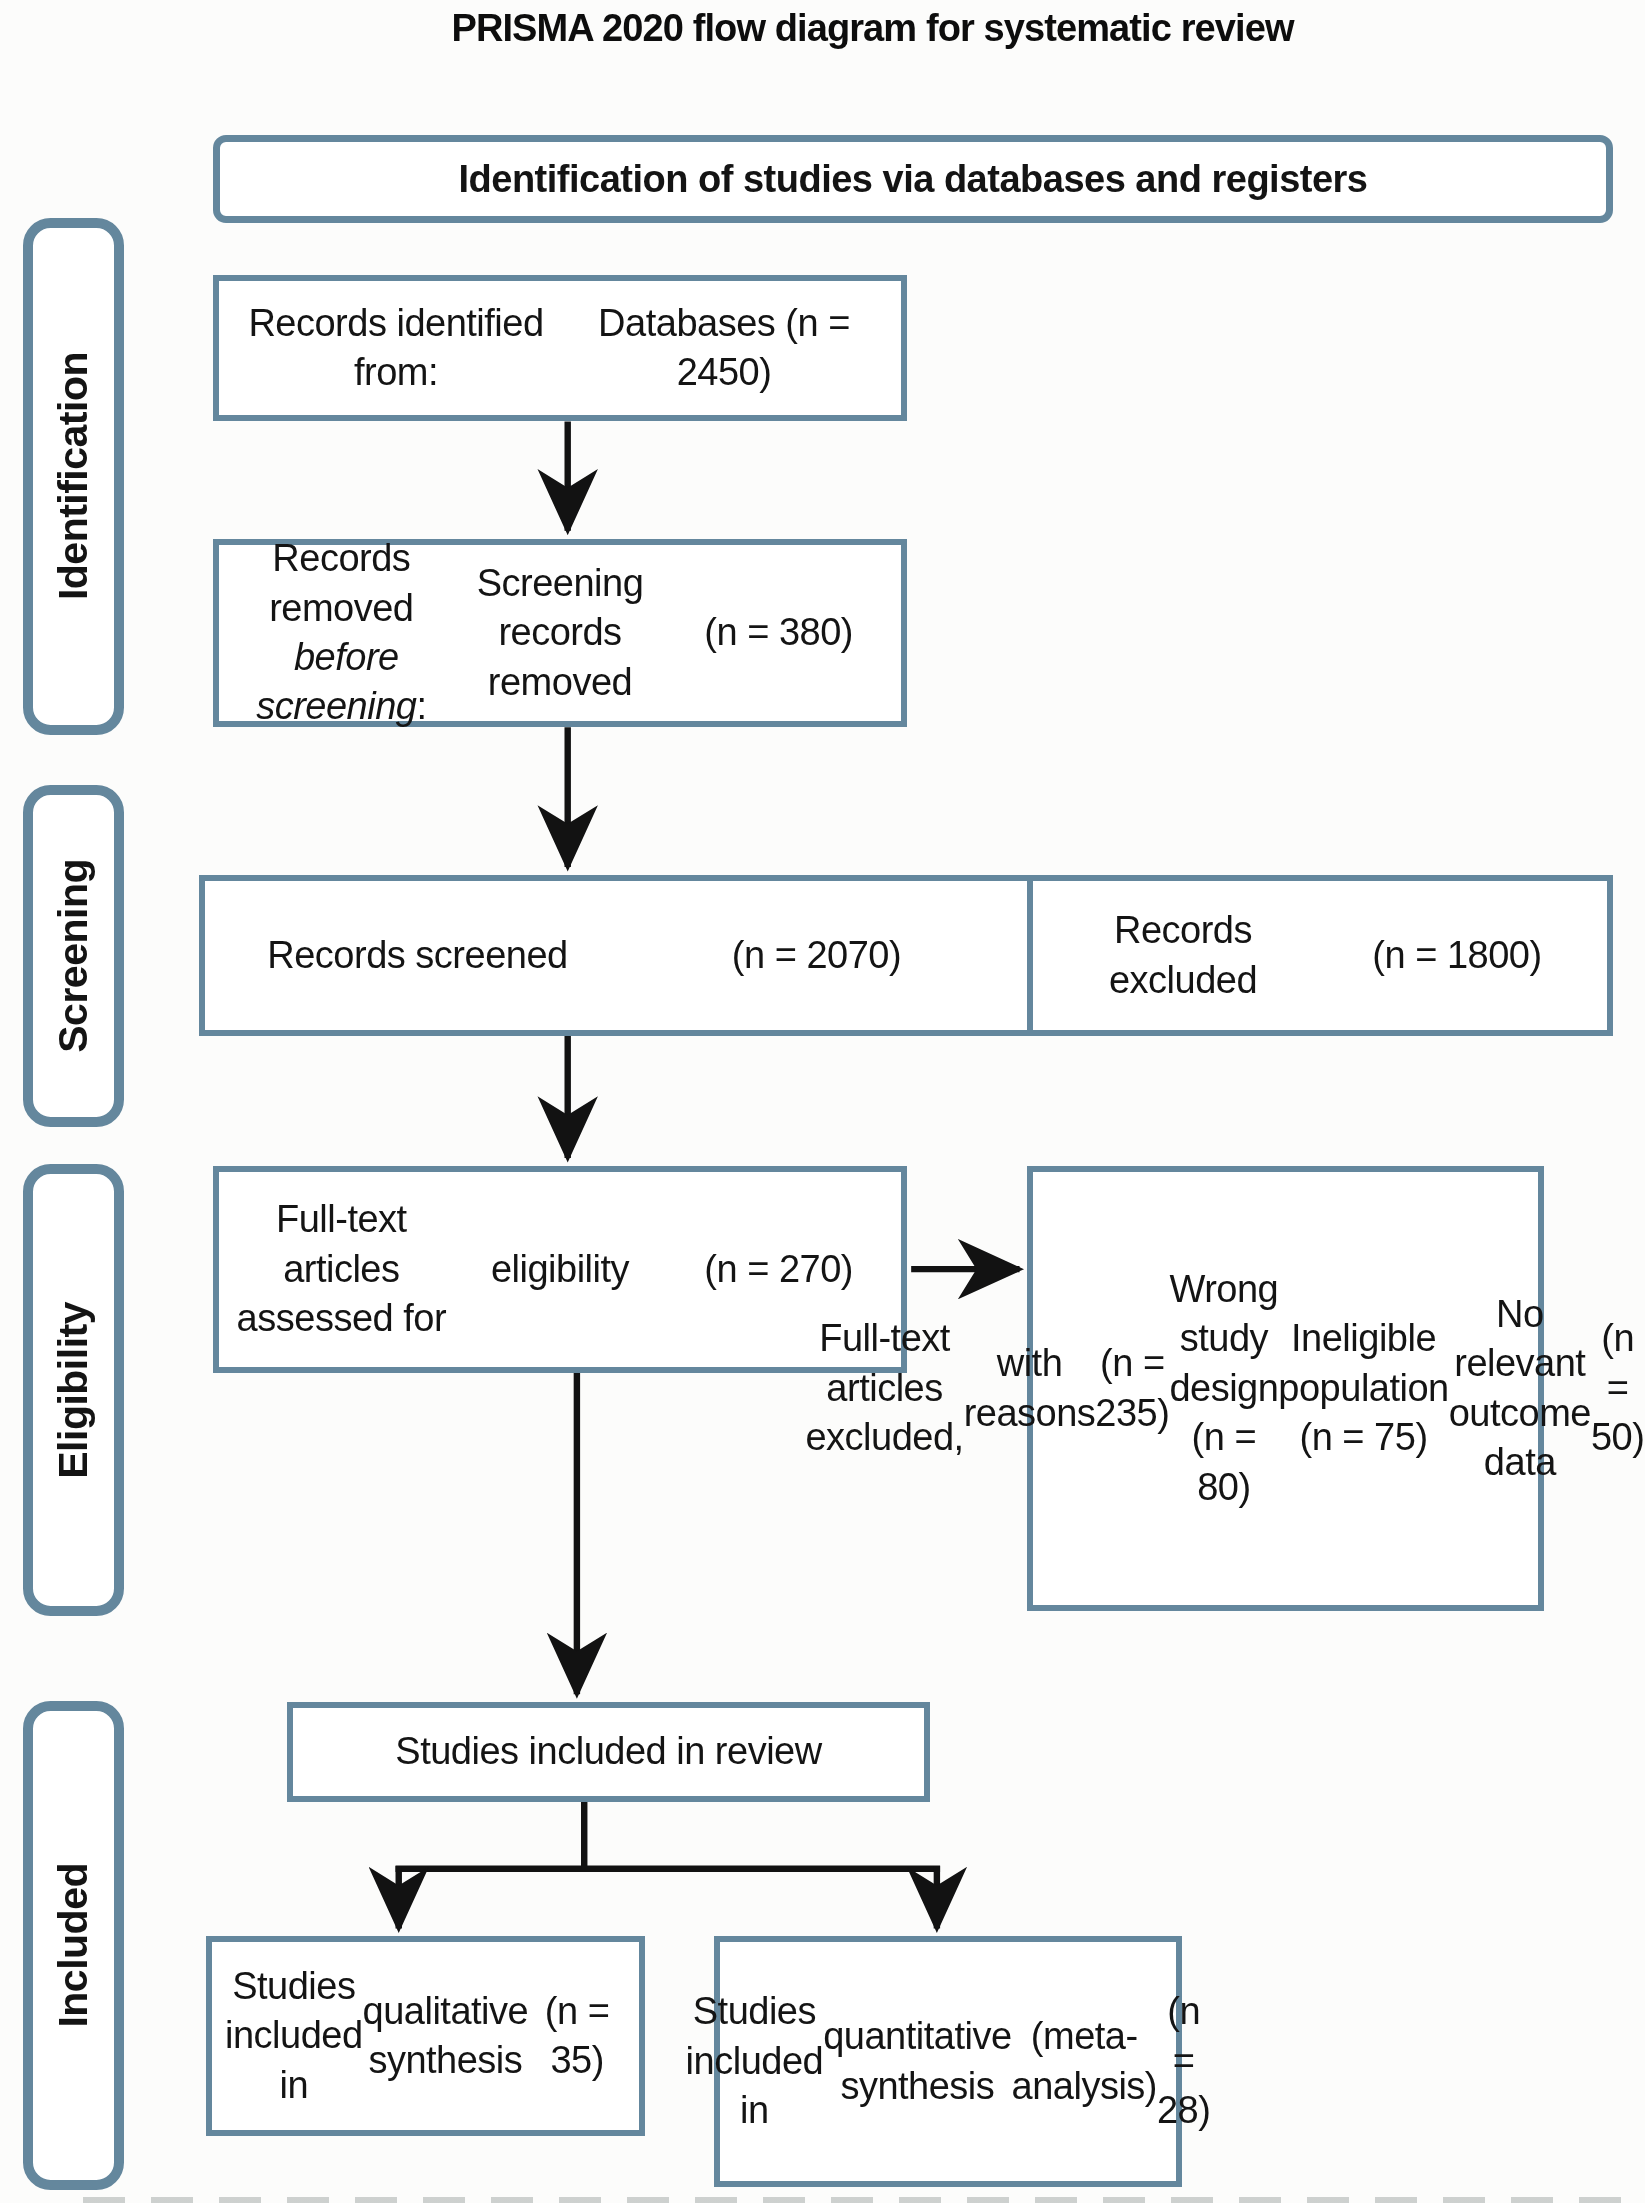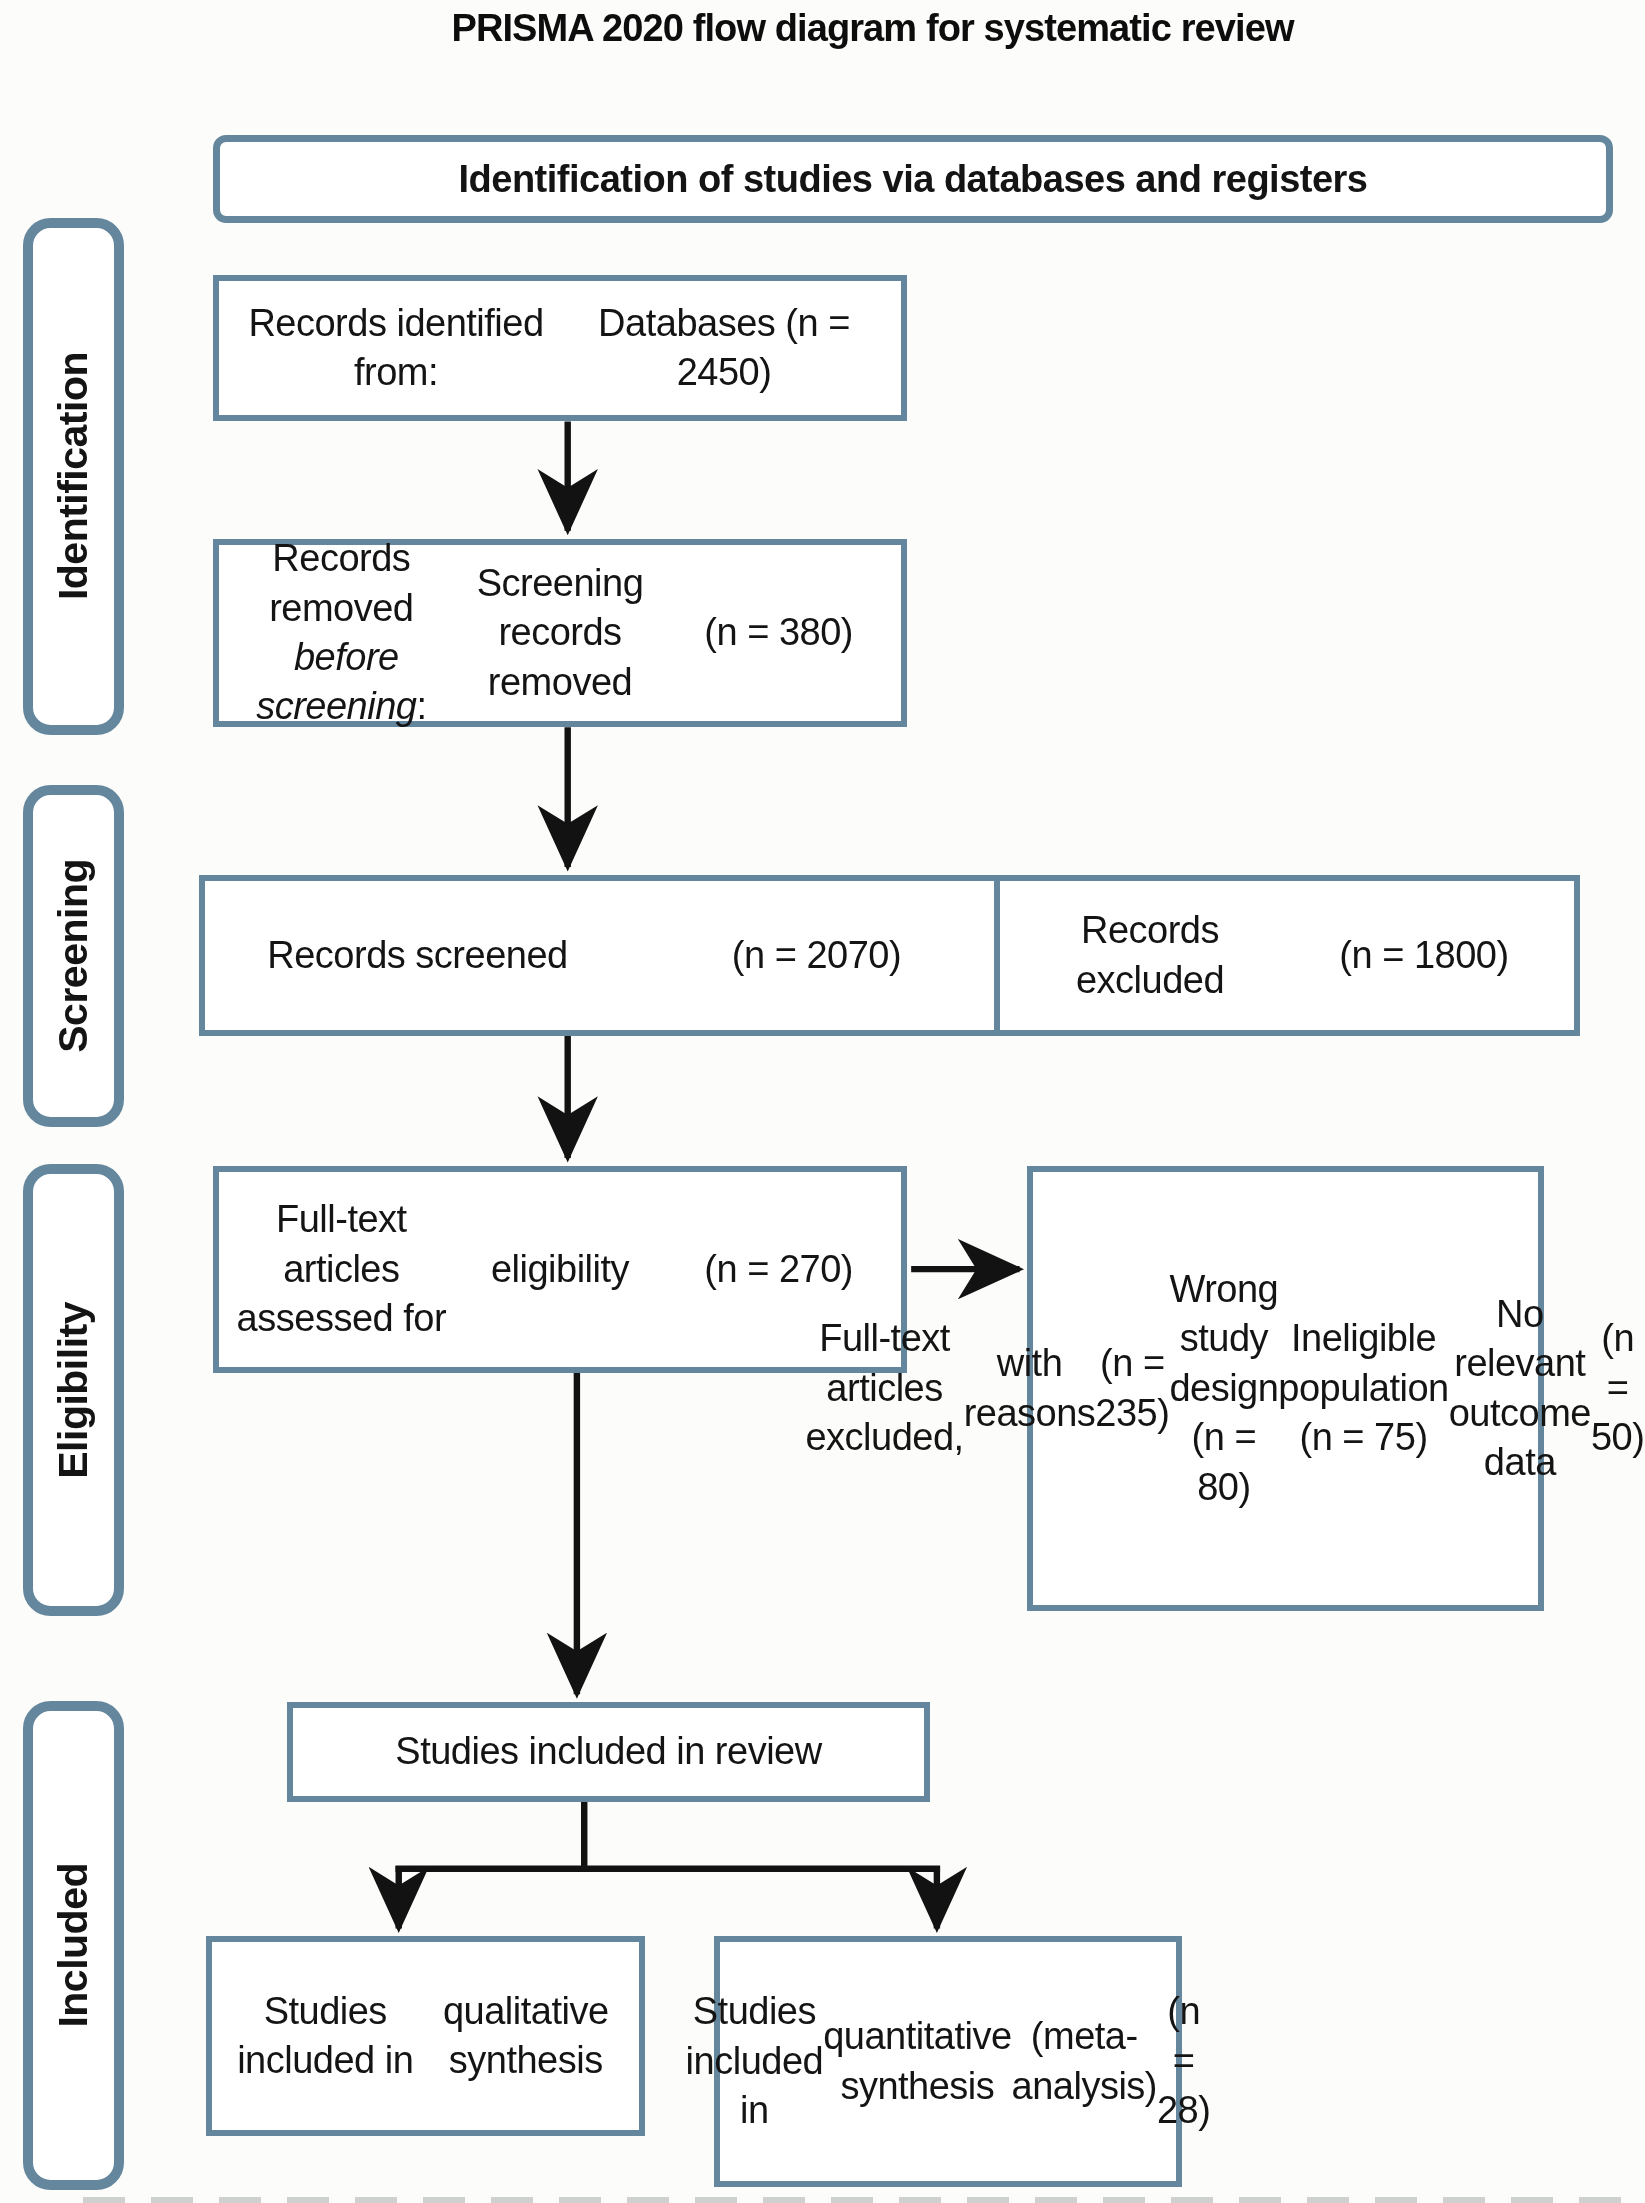--- a/index.html
+++ b/index.html
@@ -126,21 +126,21 @@
     <div class="ln"><span>Records removed </span><i>before screening</i><span>:</span></div>
     <div class="ln">Screening records removed</div>
     <div class="ln">(n = 380)</div>
   </div>
 
   <div class="fbox" style="left:199px;top:875px;width:836px;height:161px;">
     <div class="ln">Records screened</div>
     <div class="ln">(n = 2070)</div>
   </div>
 
-  <div class="fbox" style="left:994px;top:875px;width:586px;height:161px;">
+  <div class="fbox" style="left:1027px;top:875px;width:586px;height:161px;">
     <div class="ln">Records excluded</div>
     <div class="ln">(n = 1800)</div>
   </div>
 
   <div class="fbox" style="left:213px;top:1166px;width:694px;height:207px;">
     <div class="ln">Full-text articles assessed for</div>
     <div class="ln">eligibility</div>
     <div class="ln">(n = 270)</div>
   </div>
 
@@ -155,20 +155,21 @@
     <div class="ln">Not in English (n = 30)</div>
   </div>
 
   <div class="fbox" style="left:287px;top:1702px;width:643px;height:100px;">
     <div class="ln">Studies included in review</div>
   </div>
 
   <div class="fbox" style="left:206px;top:1936px;width:439px;height:200px;">
     <div class="ln">Studies included in</div>
     <div class="ln">qualitative synthesis</div>
+    <div class="ln">(n = 35)</div>
   </div>
 
   <div class="fbox" style="left:714px;top:1936px;width:468px;height:251px;">
     <div class="ln">Studies included in</div>
     <div class="ln">quantitative synthesis</div>
     <div class="ln">(meta-analysis)</div>
     <div class="ln">(n = 28)</div>
   </div>
 
   <div class="scan-edge"></div>

